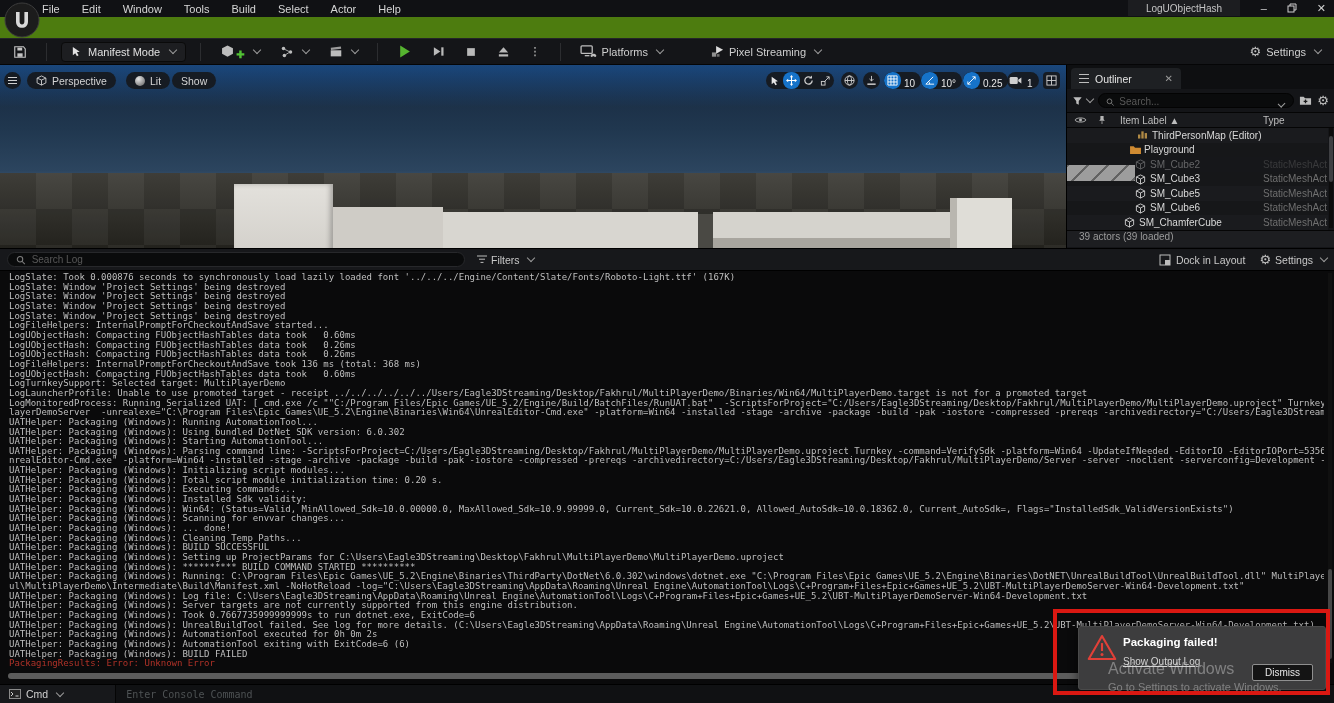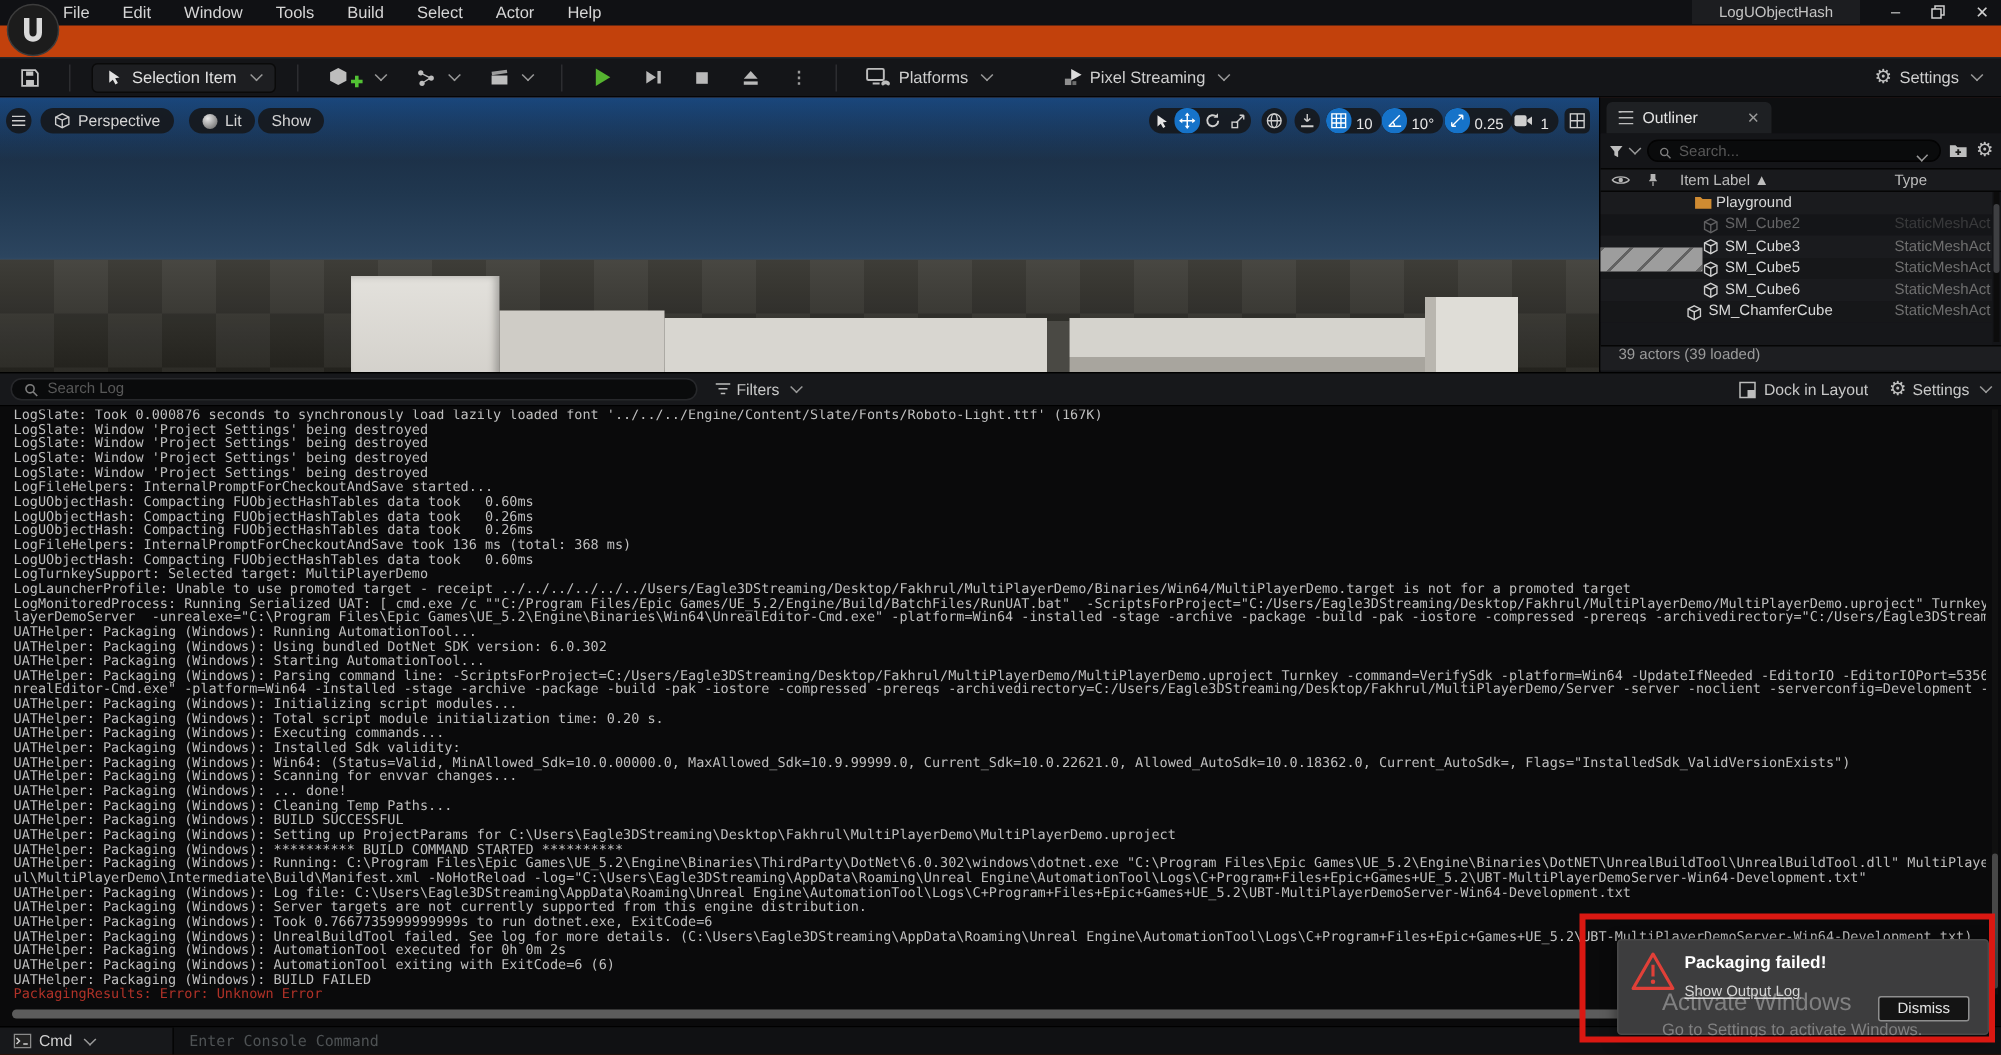--- a/index.html
+++ b/index.html
@@ -1,17 +1,17 @@
 <!DOCTYPE html>
 <html><head>
 <meta charset="utf-8">
 <style>
   * { box-sizing: border-box; margin: 0; padding: 0; }
   html,body { width:1334px; height:703px; overflow:hidden; background:#000; font-family:"Liberation Sans",sans-serif; }
-  .app { position:relative; width:1334px; height:703px; background:#c2410c; }
+  .app { position:relative; width:1334px; height:703px; background:#4d7c0f; }
   svg { display:block; }
   .chev { width:6px; height:6px; border-right:1.4px solid #9a9a9a; border-bottom:1.4px solid #9a9a9a; transform:rotate(45deg); display:inline-block; margin-left:4px; margin-top:-3px; }
   
   .titlebar { position:absolute; top:0; left:0; right:0; height:17px; background:#101114; }
   .ue-logo { position:absolute; top:1px; left:3px; width:38px; height:38px; z-index:6; }
   .menubar { position:absolute; left:42px; top:0; height:17px; display:flex; gap:22px; align-items:center; font-size:11px; color:#d6d6d6; }
   .menu-item { cursor:default; }
   .wtitle { position:absolute; left:1128px; top:0; width:112px; height:16px; background:#1c1d20; color:#c4c4c4; font-size:10px; display:flex; align-items:center; justify-content:center; }
   .winctl { position:absolute; right:8px; top:0; height:16px; display:flex; gap:20px; align-items:center; color:#cfcfcf; font-size:11px; }
   
@@ -127,21 +127,21 @@
           <path d="M2 2h10l2 2.5V14H2z" fill="none" stroke="#c4c4c4" stroke-width="1.3"></path>
           <rect x="5" y="9.5" width="6" height="4" fill="#c4c4c4"></rect>
           <rect x="5" y="3" width="5.5" height="3.3" fill="#c4c4c4"></rect>
         </svg>
       </span>
     <span class="tb-div"></span>
     <span class="pill-btn">
       <svg width="11" height="11" viewBox="0 0 12 12">
           <path d="M2 1l7.5 5.2-3.2.6 2 3.4-1.8 1-1.9-3.4L2 10z" fill="#e2e2e2"></path>
         </svg>
-      <span>Selection Item</span>
+      <span>Manifest Mode</span>
         <span class="chev"></span>
     </span>
     <span class="tb-div"></span>
     <span class="tb-btn">
         <svg width="15" height="15" viewBox="0 0 16 16">
           <path d="M8 1.5l5.8 2.9v6L8 13.5l-5.8-3.1v-6z" fill="#bdbdbd"></path>
         </svg>
         <span class="grn-plus">✚</span>
         <span class="chev"></span>
       </span>
@@ -369,20 +369,31 @@
       <span style="margin-left:11px;">
           <svg width="8" height="10" viewBox="0 0 10 12">
             <path d="M3 1h4v4l1.5 2h-7L3 5z" fill="#b5b5b5"></path>
             <path d="M5 7.5V11" stroke="#b5b5b5"></path>
           </svg>
         </span>
       <span style="margin-left:14px;"><span>Item Label</span> ▲</span>
       <span style="position:absolute;left:196px;"><span>Type</span></span>
     </div>
     <div class="out-rows">
+        <div class="out-row">
+          <span style="position: absolute; left: 70px; top: 2px;">
+            <svg width="11" height="9" viewBox="0 0 12 10">
+              <rect x="1" y="5" width="2.6" height="4.5" fill="#b08a45"></rect>
+              <rect x="4.7" y="1.5" width="2.6" height="8" fill="#b08a45"></rect>
+              <rect x="8.4" y="3.4" width="2.6" height="6.1" fill="#b08a45"></rect>
+            </svg>
+          </span>
+          <span class="lbl" style="margin-left: 85px;">ThirdPersonMap (Editor)</span>
+          <span class="typ"></span>
+        </div>
         <div class="out-row">
           <span style="position: absolute; left: 62px; top: 2px;">
             <svg width="13" height="10" viewBox="0 0 14 11">
               <path d="M1 1.5h4l1.5 1.5H13V10H1z" fill="#cf8b32"></path>
             </svg>
           </span>
           <span class="lbl" style="margin-left: 77px;">Playground</span>
           <span class="typ"></span>
         </div>
         <div class="out-row dim">

